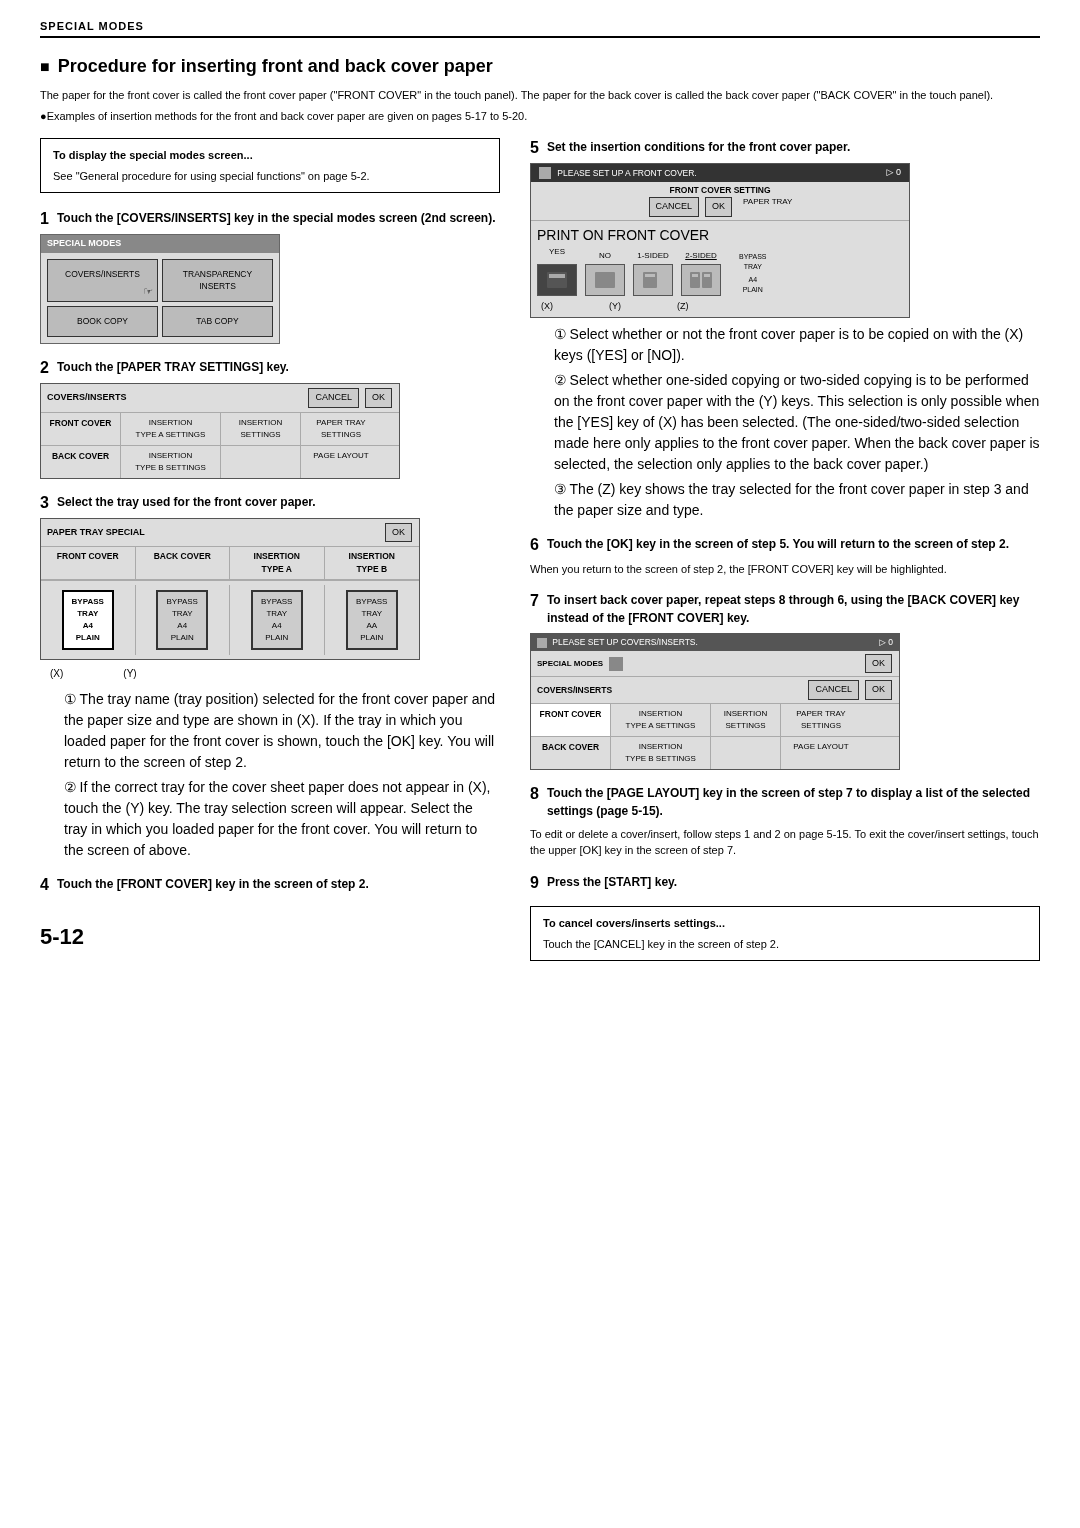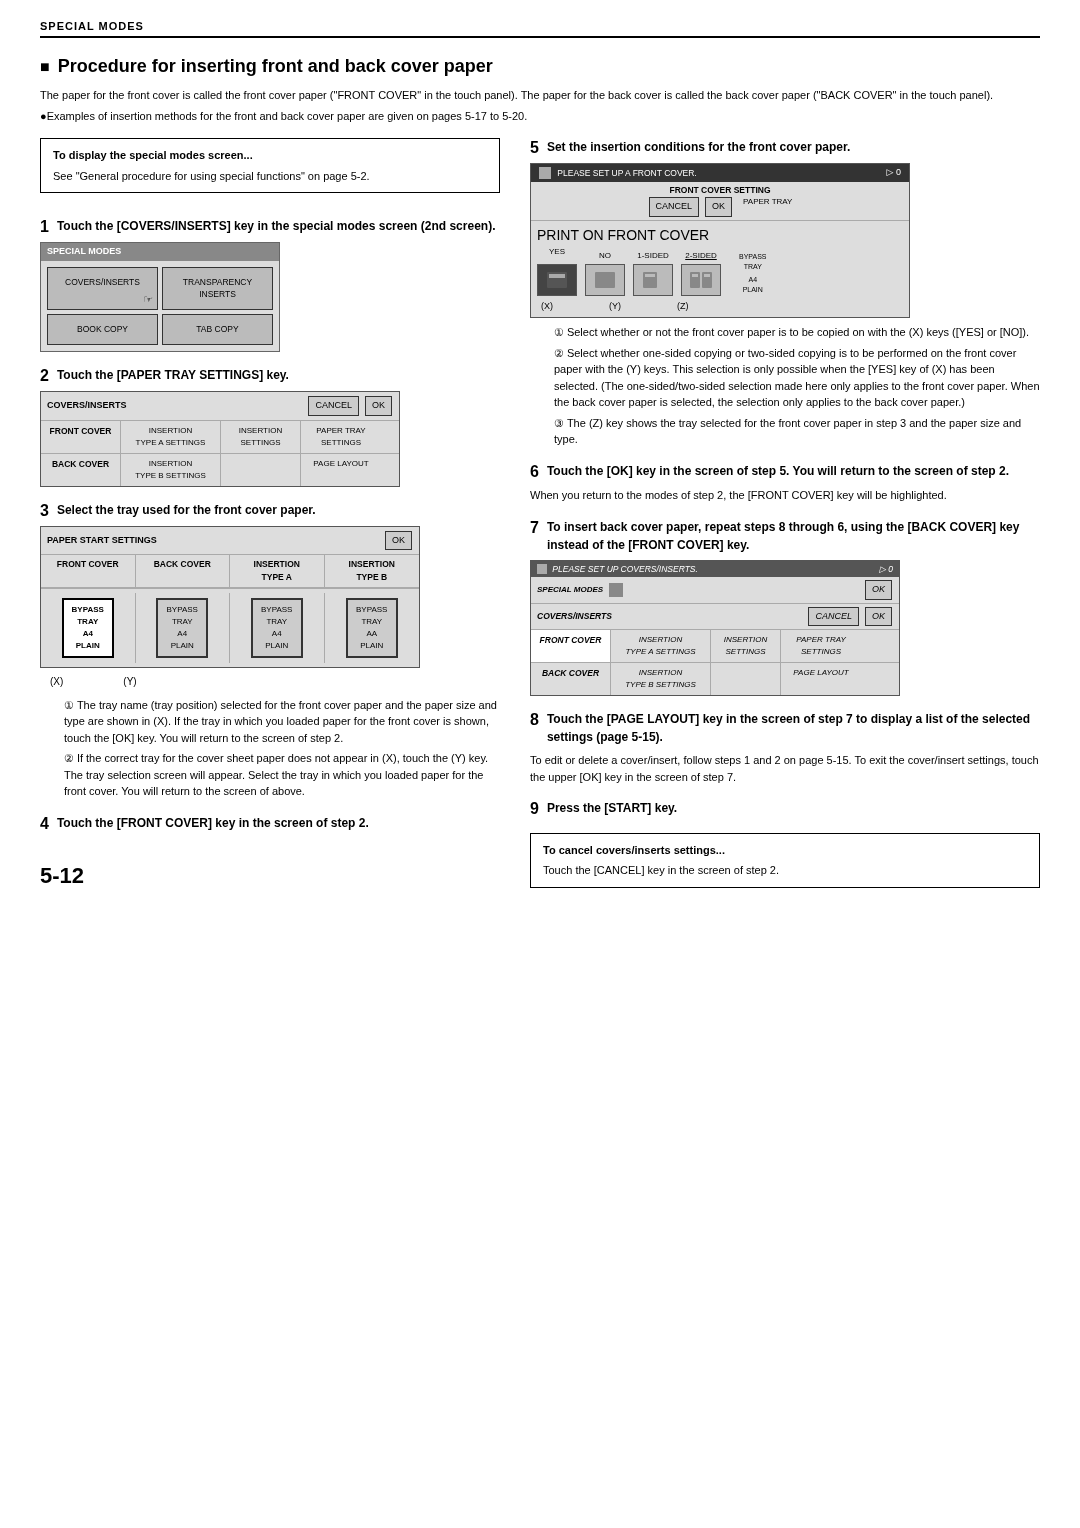--- a/index.html
+++ b/index.html
@@ -53,21 +53,21 @@
     .col-left {
       width: 460px;
       flex-shrink: 0;
     }
     .col-right {
       flex: 1;
     }
     .info-box {
       border: 1.5px solid #000;
       padding: 8px 12px;
-      margin-bottom: 24px;
+      margin-bottom: 16px;
       font-size: 11px;
       line-height: 1.5;
     }
     .info-box .box-title {
       font-weight: bold;
       margin-bottom: 4px;
     }
     .step {
       margin-bottom: 14px;
       line-height: 1.5;
@@ -108,21 +108,21 @@
     }
     .note-list {
       margin-left: 10px;
       margin-top: 4px;
     }
     .note-list li {
       list-style: none;
       padding-left: 14px;
       position: relative;
       margin-bottom: 4px;
-      font-size: 11px;
+      font-size: 14px;
       line-height: 1.5;
     }
     .note-list li::before {
       position: absolute;
       left: 0;
     }
     .page-num {
       font-size: 22px;
       font-weight: bold;
       margin-top: 30px;
@@ -347,21 +347,21 @@
       </div>
 
       <div class="step">
         <div class="step-header">
           <span class="step-num">3</span>
           <span>Select the tray used for the front cover paper.</span>
         </div>
 
         <div class="pt-screen">
           <div class="pt-header">
-            <span style="font-size:9px;font-weight:bold;">PAPER START SETTINGS</span>
+            <span style="font-size:9px;font-weight:bold;">PAPER TRAY SPECIAL</span>
             <div class="ui-btn">OK</div>
           </div>
           <div style="display:grid;grid-template-columns:repeat(4,1fr);border-bottom:1px solid #aaa;">
             <div class="pt-col-header">FRONT COVER</div>
             <div class="pt-col-header">BACK COVER</div>
             <div class="pt-col-header">INSERTION<br>TYPE A</div>
             <div class="pt-col-header" style="border-right:none;">INSERTION<br>TYPE B</div>
           </div>
           <div style="display:grid;grid-template-columns:repeat(4,1fr);padding:4px 0;">
             <div class="pt-cell">
@@ -483,30 +483,30 @@
           <li><span style="margin-right:3px;">②</span>Select whether one-sided copying or two-sided copying is to be performed on the front cover paper with the (Y) keys. This selection is only possible when the [YES] key of (X) has been selected. (The one-sided/two-sided selection made here only applies to the front cover paper. When the back cover paper is selected, the selection only applies to the back cover paper.)</li>
           <li><span style="margin-right:3px;">③</span>The (Z) key shows the tray selected for the front cover paper in step 3 and the paper size and type.</li>
         </ul>
       </div>
 
       <div class="step">
         <div class="step-header">
           <span class="step-num">6</span>
           <span>Touch the [OK] key in the screen of step 5. You will return to the screen of step 2.</span>
         </div>
-        <div class="step-body">When you return to the modes of step 2, the [FRONT COVER] key will be highlighted.</div>
+        <div class="step-body">When you return to the screen of step 2, the [FRONT COVER] key will be highlighted.</div>
       </div>
 
       <div class="step">
         <div class="step-header">
           <span class="step-num">7</span>
           <span>To insert back cover paper, repeat steps 8 through 6, using the [BACK COVER] key instead of the [FRONT COVER] key.</span>
         </div>
 
-        <div class="ci-screen" style="width:370px;font-style:italic;">
+        <div class="ci-screen" style="width:370px;">
           <div style="background:#555;color:#fff;padding:2px 6px;font-size:8.5px;display:flex;justify-content:space-between;">
             <span>
               <span style="display:inline-block;width:10px;height:10px;background:#aaa;margin-right:3px;vertical-align:middle;"></span>
               PLEASE SET UP COVERS/INSERTS.
             </span>
             <span>▷ 0</span>
           </div>
           <div style="display:flex;align-items:center;padding:2px 6px;border-bottom:1px solid #aaa;gap:6px;">
             <span style="font-size:8px;font-weight:bold;">SPECIAL MODES</span>
             <span style="display:inline-block;width:14px;height:14px;background:#888;"></span>

